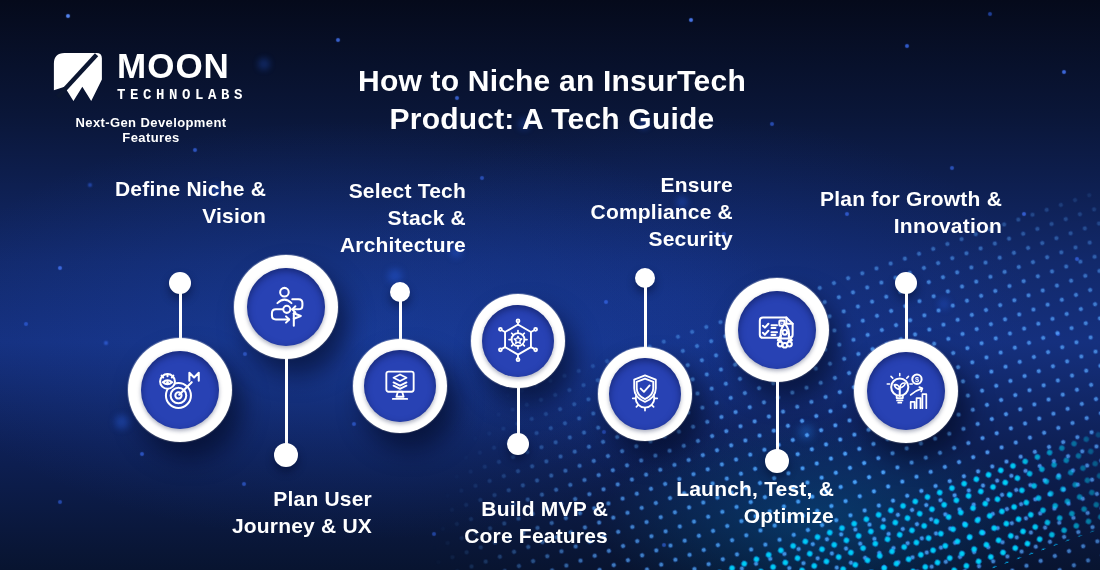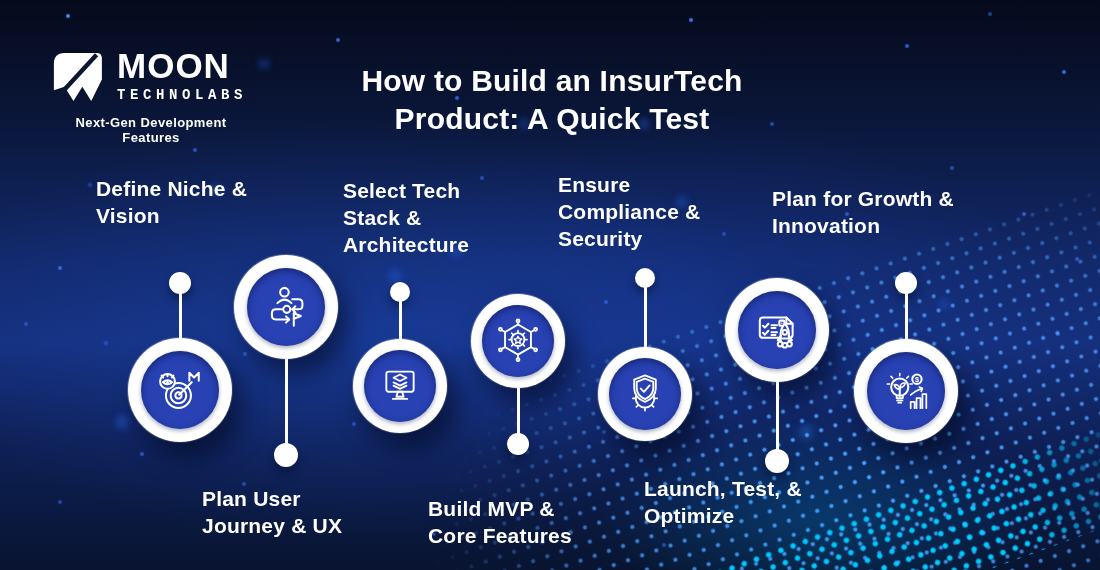--- a/index.html
+++ b/index.html
@@ -56,40 +56,40 @@
   .logo-row{display:flex;align-items:flex-start;}
   .logo-mark{width:64px;height:64px;flex:0 0 auto;}
   .logo-text{margin-left:8px;padding-top:4px;}
   .logo-name{font-size:35px;font-weight:800;letter-spacing:1px;line-height:1;}
   .logo-sub{font-size:14px;font-weight:600;letter-spacing:4.6px;margin-top:4px;font-family:Liberation Mono, monospace;}
   .logo-tagline{font-size:13px;font-weight:700;letter-spacing:.4px;margin-top:7px;text-align:center;width:100%;}
   
   .title{position:absolute;left:287px;top:62px;width:530px;text-align:center;
     font-size:30px;font-weight:800;line-height:1.27;letter-spacing:.2px;}
   
-  .label{position:absolute;text-align:left;font-size:21px;font-weight:700;line-height:1.28;letter-spacing:.2px;}
+  .label{position:absolute;text-align:right;font-size:21px;font-weight:700;line-height:1.28;letter-spacing:.2px;}
   .node{position:absolute;border-radius:50%;background:#fff;box-shadow:0 5px 9px rgba(2,8,35,.45);}
   .connector{position:absolute;width:3px;background:#fff;border-radius:2px;}
   .circle{position:absolute;border-radius:50%;background:#fff;display:flex;align-items:center;justify-content:center;
     box-shadow:10px 16px 24px rgba(2,6,25,.55),0 0 0 1px rgba(255,255,255,.25);}
   .inner{border-radius:50%;background:#2842b4;display:flex;align-items:center;justify-content:center;
     box-shadow:0 3px 7px rgba(8,16,60,.5) inset,0 2px 4px rgba(10,20,70,.35);}
   .circle.big{width:104px;height:104px}.circle.big .inner{width:78px;height:78px}
   .circle.sm{width:94px;height:94px}.circle.sm .inner{width:72px;height:72px}
   .inner svg{display:block}
   
   .s1 .label{left:96px;top:176px;width:170px}
   .s1 .node{left:169px;top:272px;width:22px;height:22px}
   .s1 .connector{left:178.5px;top:283px;height:60px}
   .s1 .circle{left:128px;top:338px}
   .s2 .circle{left:234px;top:255px}
   .s2 .connector{left:284.5px;top:352px;height:103px}
   .s2 .node{left:274px;top:443px;width:24px;height:24px}
   .s2 .label{left:202px;top:486px;width:170px}
-  .s3 .label{left:343px;top:178px;width:150px}
+  .s3 .label{left:316px;top:178px;width:150px}
   .s3 .node{left:390px;top:282px;width:20px;height:20px}
   .s3 .connector{left:398.5px;top:292px;height:52px}
   .s3 .circle{left:353px;top:339px}
   .s4 .circle{left:471px;top:294px}
   .s4 .connector{left:516.5px;top:382px;height:62px}
   .s4 .node{left:507px;top:433px;width:22px;height:22px}
   .s4 .label{left:428px;top:496px;width:180px}
   .s5 .label{left:558px;top:172px;width:175px}
   .s5 .node{left:635px;top:268px;width:20px;height:20px}
   .s5 .connector{left:643.5px;top:278px;height:73px}
@@ -122,22 +122,22 @@
       </svg>
       <div class="logo-text">
         <div class="logo-name">MOON</div>
         <div class="logo-sub">TECHNOLABS</div>
       </div>
     </div>
     <div class="logo-tagline">Next-Gen Development Features</div>
   </div>
 
   <div class="title">
-    <div>How to Build an InsurTech</div>
-    <div>Product: A Quick Test</div>
+    <div>How to Niche an InsurTech</div>
+    <div>Product: A Tech Guide</div>
   </div>
 
   <div class="s1">
     <div class="label">Define Niche &amp; Vision</div>
     <div class="node"></div>
     <div class="connector"></div>
     <div class="circle big">
       <div class="inner">
         <svg class="ic" width="50" height="50" viewBox="0 0 64 64">
           <circle cx="30" cy="39" r="16"></circle>

